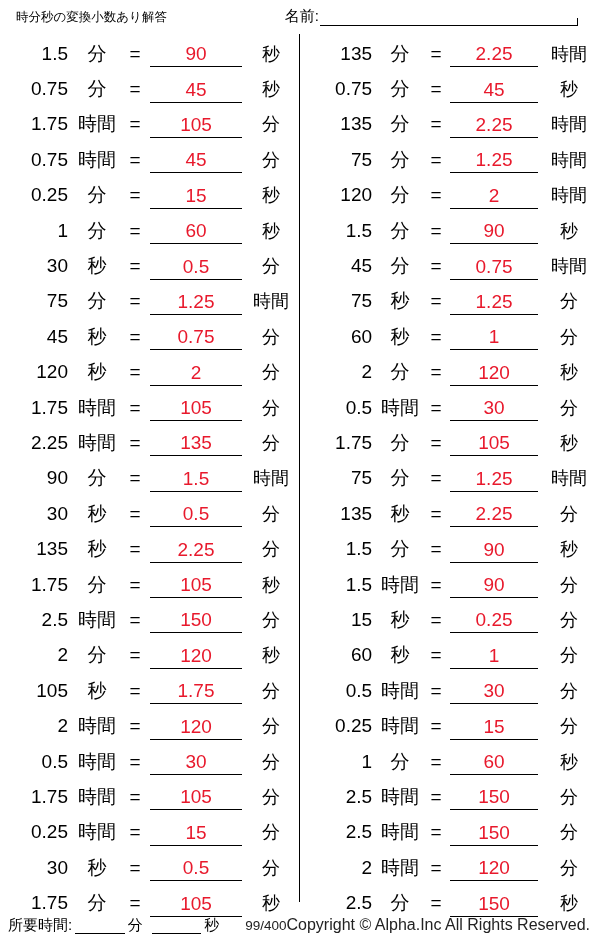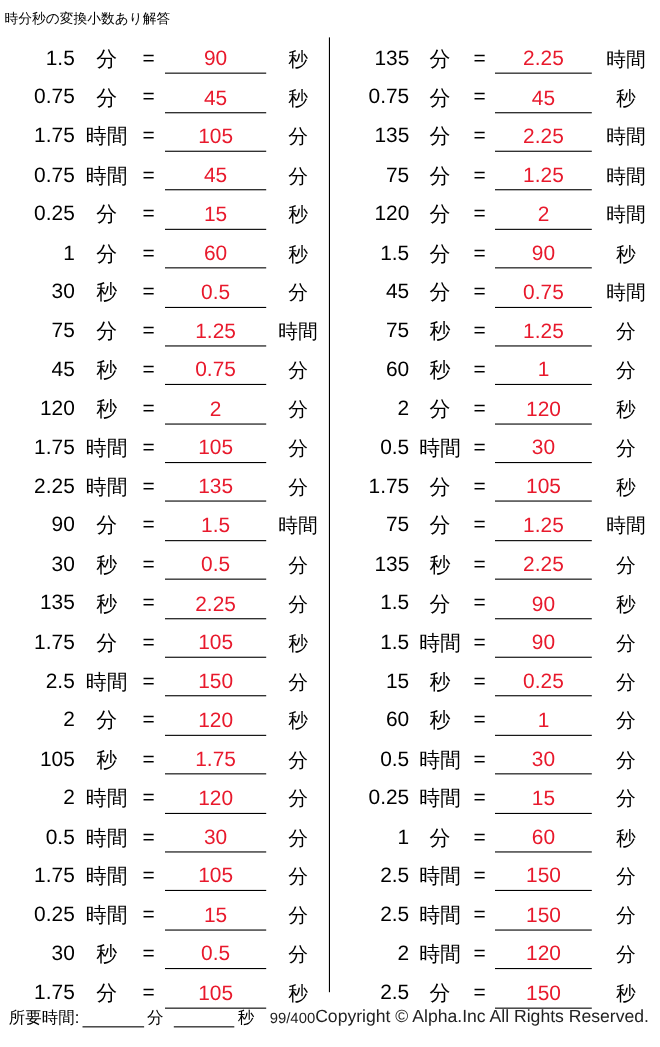--- a/index.html
+++ b/index.html
@@ -19,21 +19,21 @@
     width: 600px;
     height: 952px;
     position: relative;
     box-sizing: border-box;
   }
   
   .header {
     height: 34px;
     display: flex;
     align-items: center;
-    padding: 0 4px;
+    padding: 0 16px;
     box-sizing: border-box;
   }
   .header-title {
     font-size: 12.5px;
     color: #000;
     white-space: nowrap;
   }
   .name-area {
     margin-left: auto;
     display: flex;
@@ -135,39 +135,43 @@
   .time-label { white-space: nowrap; }
   .time-blank {
     display: inline-block;
     width: 58px;
     border-bottom: 1.4px solid #000;
     height: 16px;
     margin: 0 3px;
   }
   .time-unit { padding: 0 6px 0 0; }
   .page-no {
-    margin-left: 8px;
+    margin-left: 20px;
     font-size: 13.5px;
     color: #222;
   }
   .copyright {
     margin-left: auto;
     font-size: 16px;
     color: #222;
     padding-right: 2px;
     white-space: nowrap;
   }
 </style>
 </head>
 <body>
 
 <div class="sheet">
 
   <div class="header">
     <div class="header-title">時分秒の変換小数あり解答</div>
+    <div class="name-area">
+      <span class="name-label">名前:</span>
+      <span class="name-line"></span>
+    </div>
   </div>
 
   <div class="columns">
     <div class="col left" id="col-left">
         <div class="row">
           <span class="c-num">1.5</span>
           <span class="c-unit">分</span>
           <span class="c-eq">=</span>
           <span class="c-ans">90</span>
           <span class="c-ansunit">秒</span>

